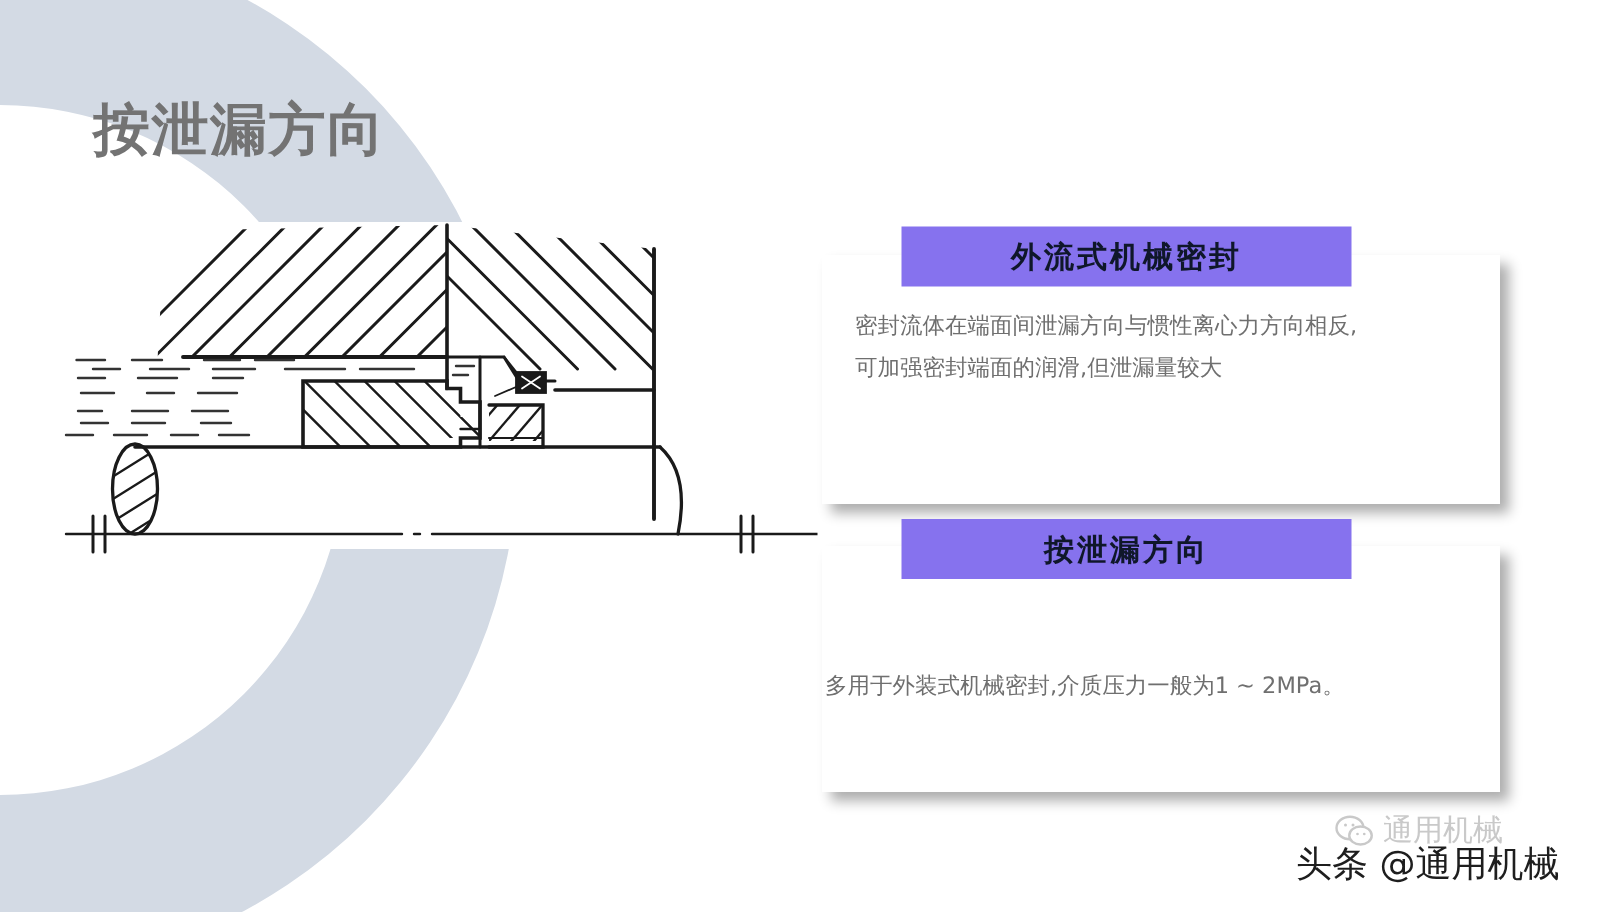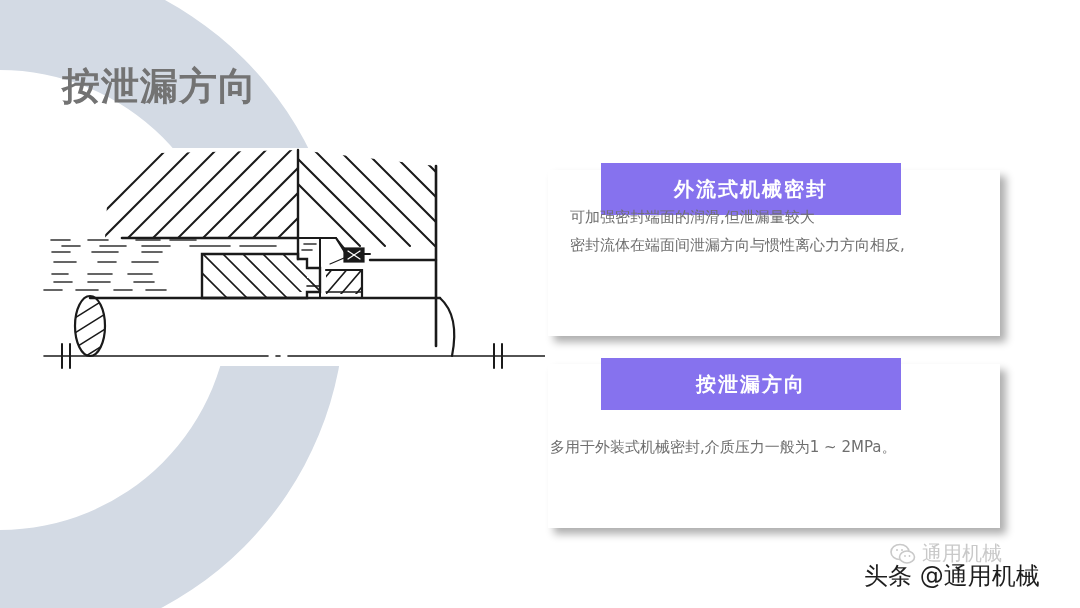--- a/index.html
+++ b/index.html
@@ -54,49 +54,48 @@
     .card-2 {
       left: 548px;
       top: 364px;
       width: 452px;
       height: 164px;
     }
     .card-header {
       position: absolute;
       left: 601px;
       width: 300px;
-      height: 52px;
+      height: 40px;
       background: #8672ee;
-      color: #ffffff;
+      color: #0f172a;
       font-size: 20px;
       font-weight: bold;
       letter-spacing: 2px;
       display: flex;
       align-items: center;
       justify-content: center;
       z-index: 4;
-      margin-top: 12px;
     }
     .card-header-1 { top: 151px; }
     .card-header-2 { top: 346px; }
     .card-text {
       position: absolute;
       color: #6f6f6f;
       font-size: 15px;
       line-height: 28px;
       z-index: 4;
     }
     .card-text-1 {
       left: 570px;
       top: 203px;
       width: 420px;
     }
     .card-text-2 {
       left: 550px;
-      top: 433px;
+      top: 443px;
       width: 440px;
     }
     .watermark-faint {
       position: absolute;
       left: 890px;
       top: 540px;
       display: flex;
       align-items: center;
       gap: 6px;
       color: #c9c9c9;
@@ -260,22 +259,22 @@
     <line x1="22" y1="198" x2="22" y2="222" stroke-width="2"></line>
     <line x1="30" y1="198" x2="30" y2="222" stroke-width="2"></line>
     <line x1="454" y1="198" x2="454" y2="222" stroke-width="2"></line>
     <line x1="462" y1="198" x2="462" y2="222" stroke-width="2"></line>
   </g>
 </svg>
 
 <div class="card card-1"></div>
 <div class="card-header card-header-1">外流式机械密封</div>
 <div class="card-text card-text-1">
+  <div>密封流体在端面间泄漏方向与惯性离心力方向相反,</div>
   <div>可加强密封端面的润滑,但泄漏量较大</div>
-  <div>密封流体在端面间泄漏方向与惯性离心力方向相反,</div>
 </div>
 
 <div class="card card-2"></div>
 <div class="card-header card-header-2">按泄漏方向</div>
 <div class="card-text card-text-2">
   <div>多用于外装式机械密封,介质压力一般为1 ~ 2MPa。</div>
 </div>
 
 <div class="watermark-faint">
   <svg class="watermark-icon" viewBox="0 0 26 22" xmlns="http://www.w3.org/2000/svg">

